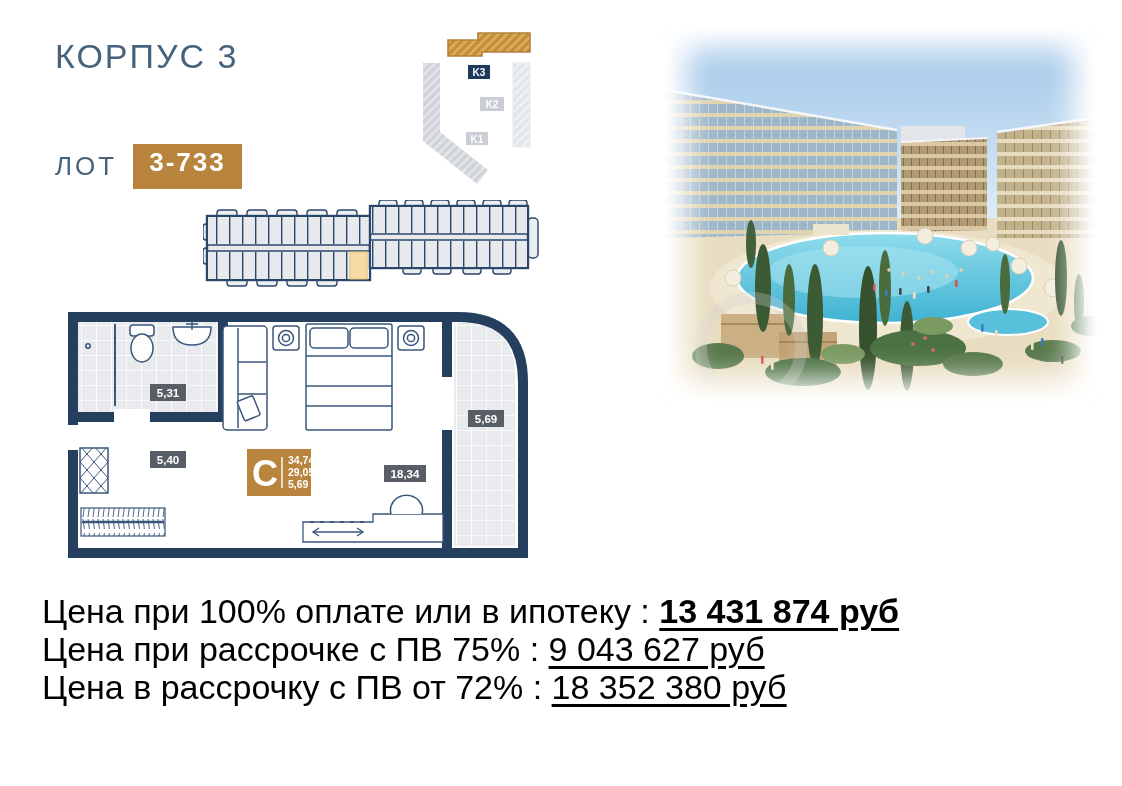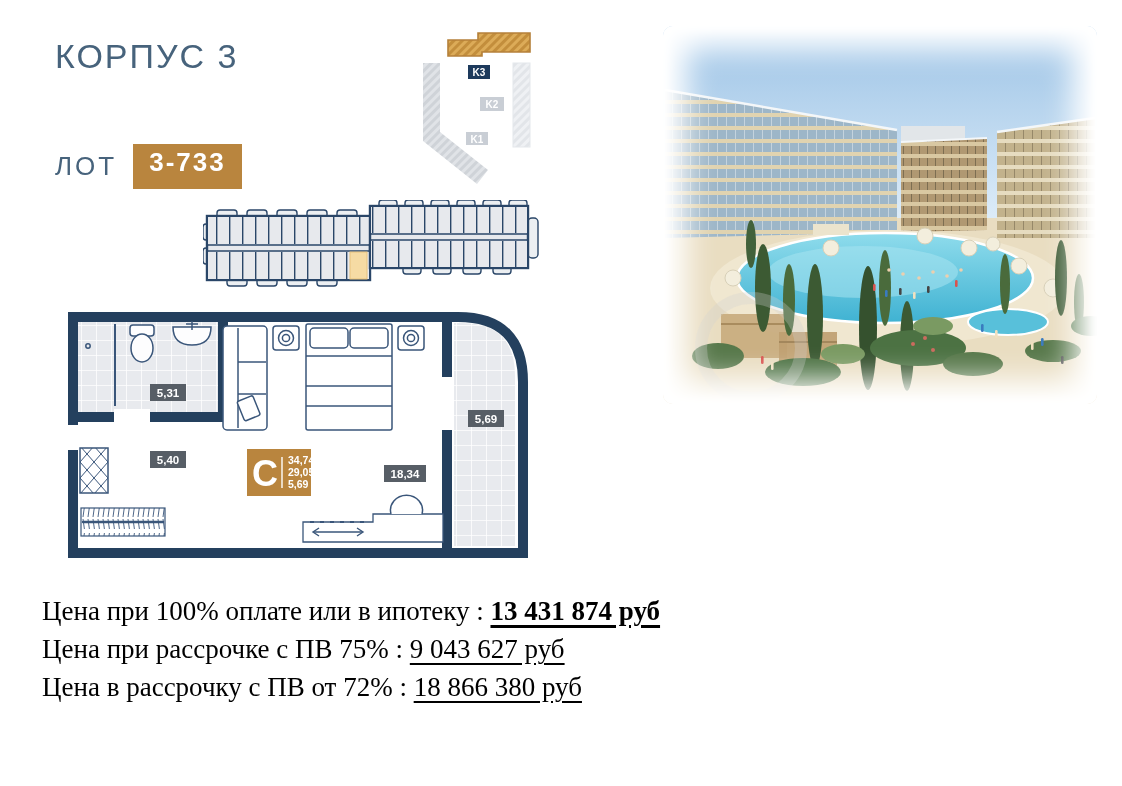--- a/index.html
+++ b/index.html
@@ -15,22 +15,22 @@
   
   .siteplan{position:absolute;left:398px;top:18px;}
   .overview{position:absolute;left:203px;top:200px;}
   .unitplan{position:absolute;left:66px;top:310px;}
   
   .photo{position:absolute;left:663px;top:26px;width:434px;height:378px;border-radius:10px;}
   .photo svg{display:block;border-radius:10px;}
   .photo::after{content:"";position:absolute;inset:0;border-radius:10px;
                 box-shadow:inset 0 0 30px 24px #ffffff, inset 0 0 8px 4px #ffffff;pointer-events:none;}
   
-  .prices{position:absolute;left:42px;top:592px;font-family:Liberation Serif, serif;
-          font-size:27px;color:#000;line-height:38px;}
+  .prices{position:absolute;left:42px;top:592px;font-family:Liberation Sans, sans-serif;
+          font-size:34px;color:#000;line-height:38px;}
   .prices .row{white-space:nowrap;}
   .prices .val{text-decoration:underline;text-underline-offset:5px;}
   .prices .strong{font-weight:bold;text-decoration-thickness:2.5px;}
   svg text{font-family:"Liberation Sans",sans-serif;}
 </style>
 </head>
 <body>
 
 <div class="page">
 
@@ -377,17 +377,17 @@
     <div class="row">
       <span>Цена при 100% оплате или в ипотеку :</span>
       <span class="val strong">13 431 874 руб</span>
     </div>
     <div class="row">
       <span>Цена при рассрочке с ПВ 75% :</span>
       <span class="val">9 043 627 руб</span>
     </div>
     <div class="row">
       <span>Цена в рассрочку с ПВ от 72% :</span>
-      <span class="val">18 866 380 руб</span>
+      <span class="val">18 352 380 руб</span>
     </div>
   </div>
 
 </div>
 
 </body></html>

